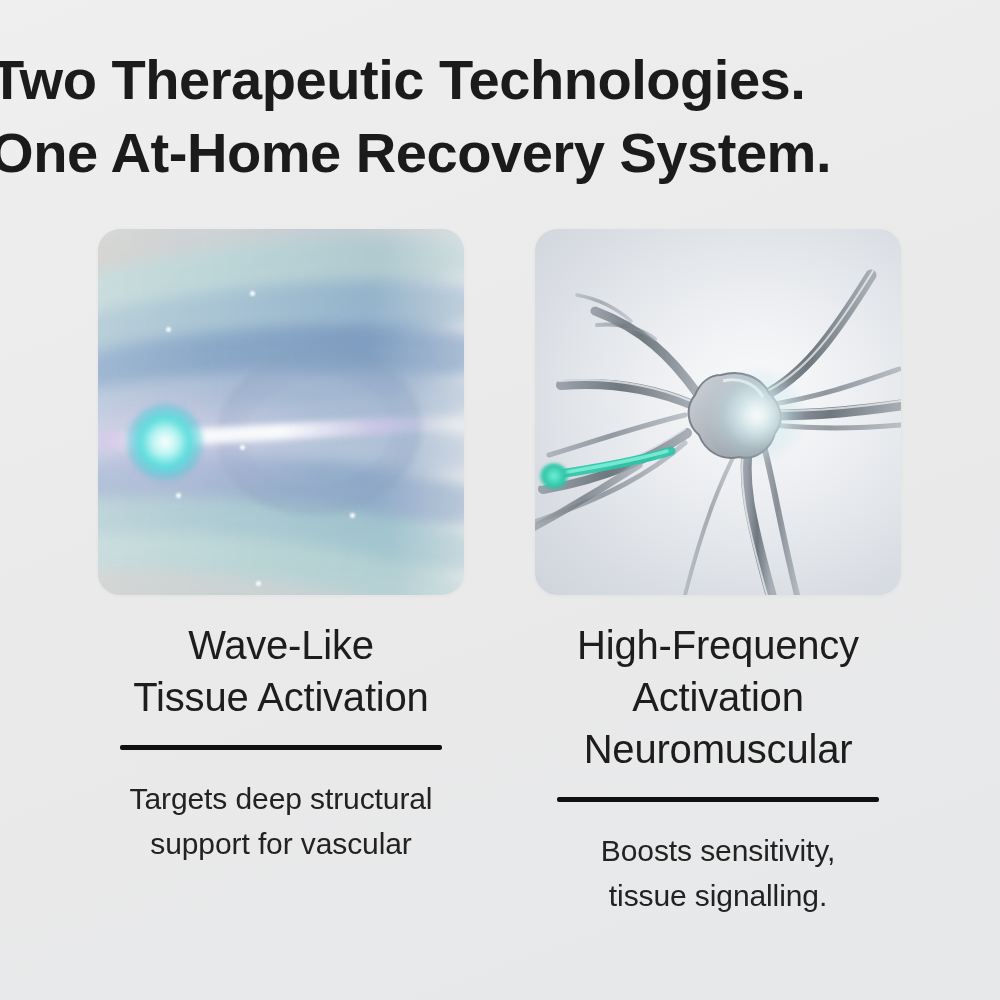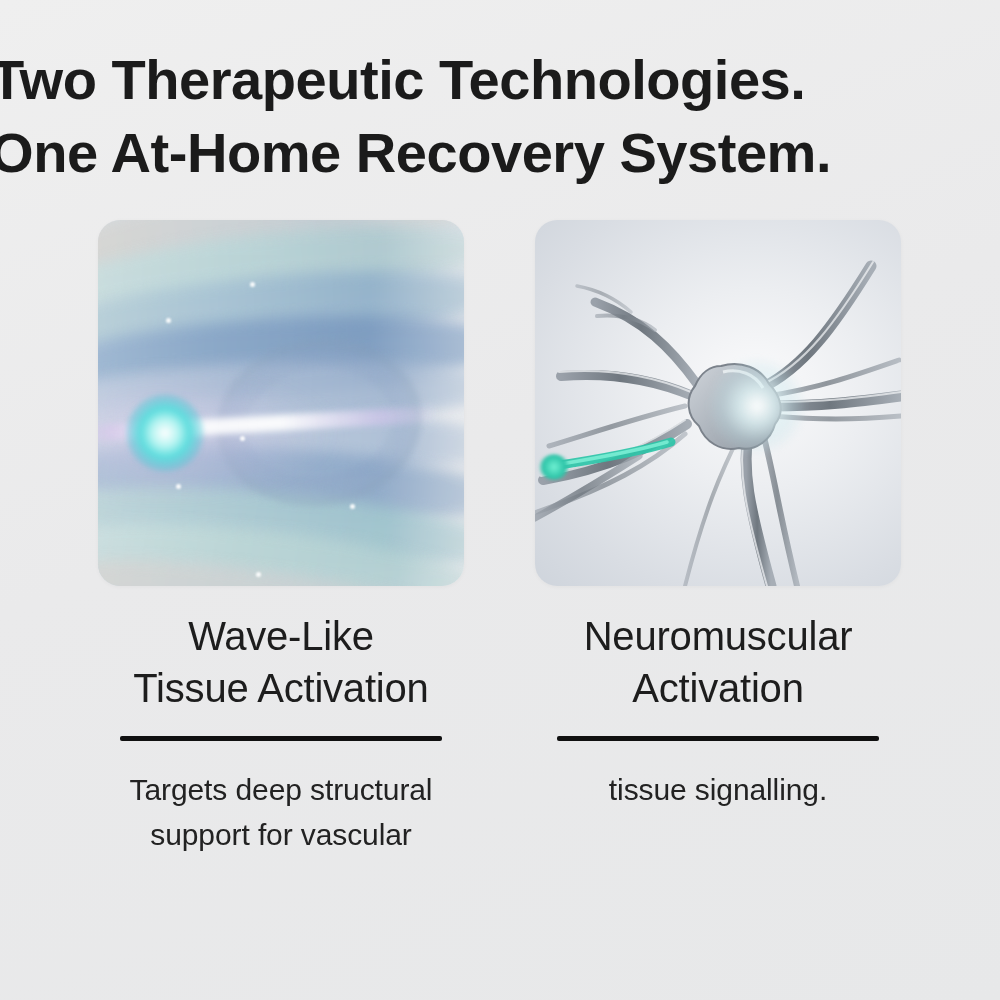--- a/index.html
+++ b/index.html
@@ -38,21 +38,21 @@
   }
   .headline .hl-line {
     display: block;
     white-space: nowrap;
     transform: scaleX(1.02);
   }
 
   
   .cards {
     position: absolute;
-    top: 220px;
+    top: 229px;
     left: 0;
     width: 880px;
     height: 760px;
   }
   .card {
     position: absolute;
     top: 0;
     width: 366px;
   }
   .card-left  { left: 98px; }
@@ -296,25 +296,27 @@
                      C236,220 220,232 204,228 C186,232 170,222 164,206
                      C152,196 150,178 160,166 C166,152 176,146 186,146 Z" fill="url(#nbody)" stroke="#7b828b" stroke-width="2"></path>
             <path d="M188,152 C204,148 220,154 228,168" fill="none" stroke="#f4f6f8" stroke-width="3" opacity=".8"></path>
           </svg>
           <div class="soma-glow"></div>
           <div class="pulse-dot"></div>
         </div>
       </div>
 
       <div class="card-title">
+        <span class="tl">High-Frequency</span>
+        <span class="tl">Activation</span>
         <span class="tl">Neuromuscular</span>
-        <span class="tl">Activation</span>
       </div>
 
       <div class="rule"></div>
 
       <div class="card-body">
+          <span class="bl"><span>Boosts </span><b>sensitivity,</b></span>
           <span class="bl"><b>tissue signalling.</b></span>
         </div>
     </div>
 
   </div>
 </div>
 
 </body></html>

